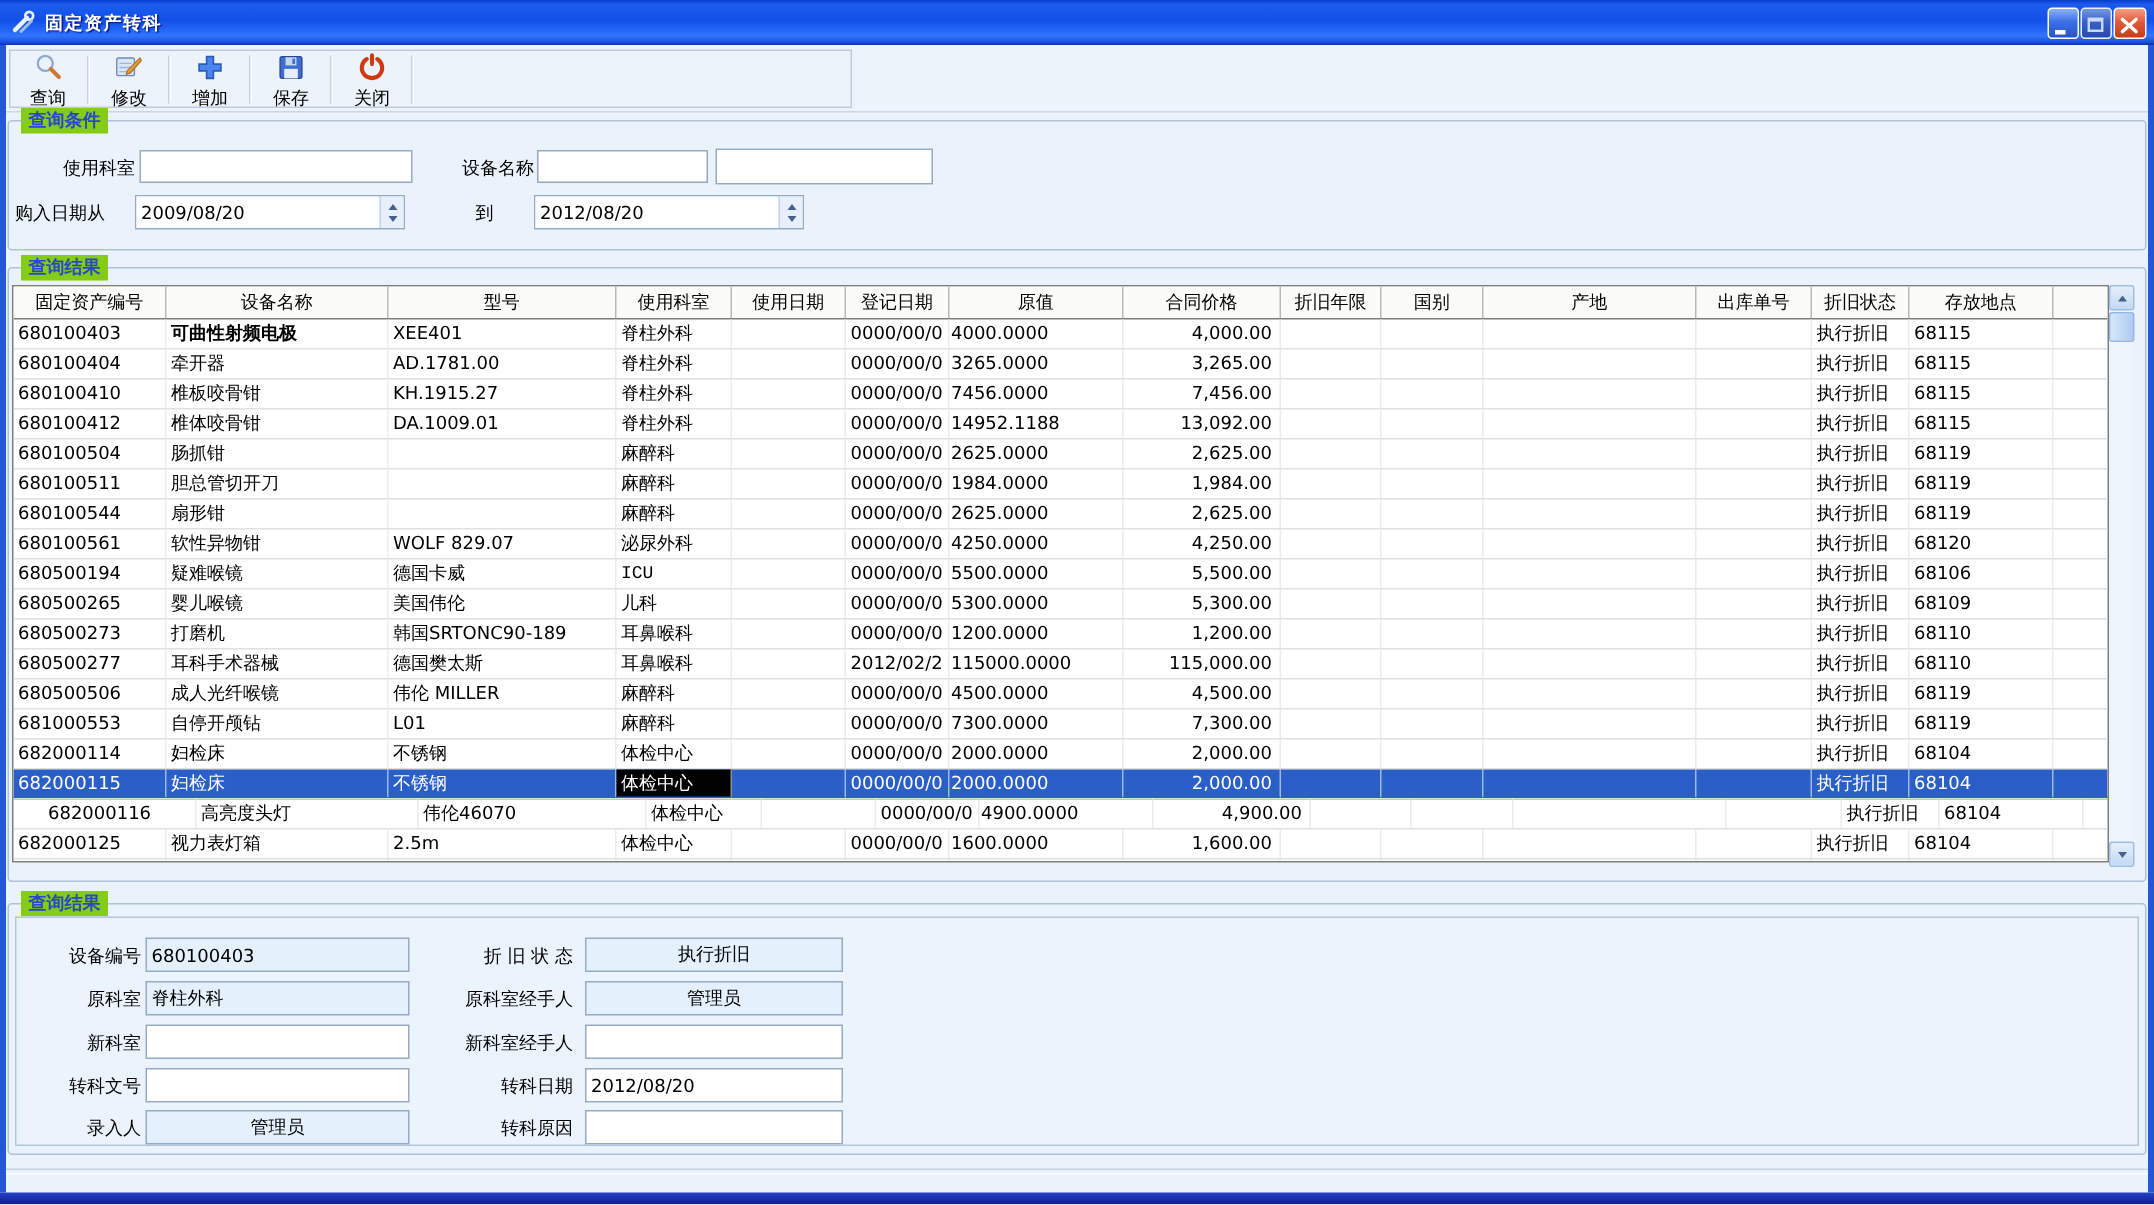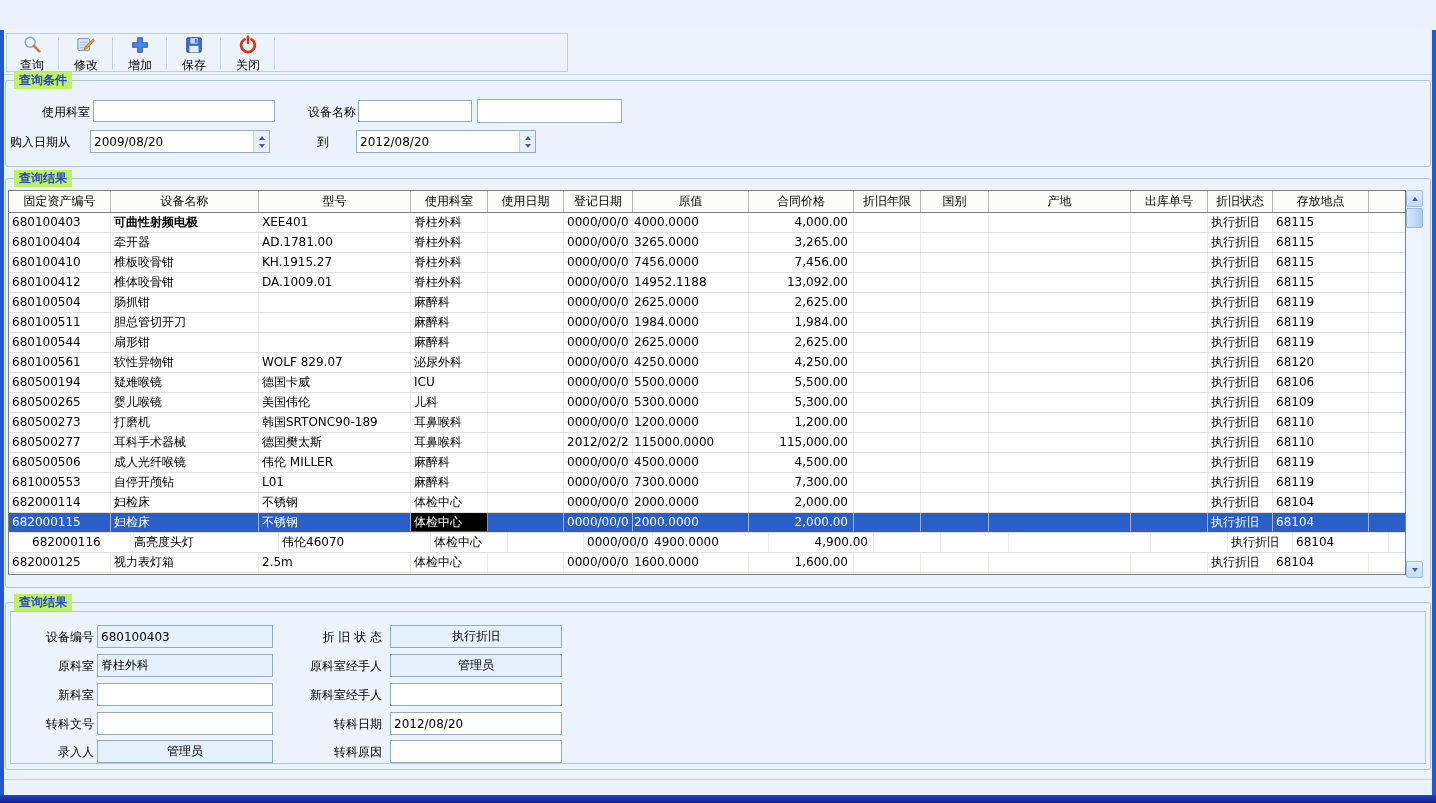--- a/index.html
+++ b/index.html
@@ -22,21 +22,21 @@
   .toolbar{position:absolute;left:0;top:30px;width:1436px;height:45px;background:#EDF3FB;border-bottom:1px solid #CBD7E4;box-sizing:border-box;}
   .toolbox{position:absolute;left:6px;top:3px;width:562px;height:39px;border:1px solid #BECCDD;background:#EDF3FB;
     display:flex;align-items:center;box-sizing:border-box;}
   .tbtn{width:50px;height:36px;display:flex;flex-direction:column;align-items:center;justify-content:flex-start;cursor:default;}
   .tbtn svg{width:20px;height:20px;}
   .tbtn .blabel{line-height:14px;}
   .tsep{width:1px;height:32px;background:#C5D2E1;border-right:1px solid #FFFFFF;margin:0 1px;}
 
   
   .gbox{position:absolute;border:1px solid #AFC2D8;border-radius:3px;box-sizing:border-box;}
-  .legend{position:absolute;top:-9px;left:8px;background:#bef264;padding:0 5px;color:#2847CB;font-weight:bold;}
+  .legend{position:absolute;top:-9px;left:8px;background:#84cc16;padding:0 5px;color:#2847CB;font-weight:bold;}
 
   
   .tin{position:absolute;border:1px solid #94ABC4;background:#fff;font:12px "DejaVu Sans",sans-serif;
     padding:0 3px;box-sizing:border-box;color:#000;}
   .tin.ro{background:#E4F1FC;}
   .tin.tc{text-align:center;}
   .flabel{position:absolute;text-align:right;white-space:nowrap;}
   .datebox{position:absolute;border:1px solid #94ABC4;background:#fff;box-sizing:border-box;}
   .datebox input{position:absolute;left:0;top:0;width:calc(100% - 17px);height:100%;border:0;outline:none;
     font:12px "DejaVu Sans",sans-serif;padding:0 3px;box-sizing:border-box;background:#fff;}
@@ -73,20 +73,46 @@
   
   .b-left{position:absolute;left:0;top:30px;width:4px;height:765px;background:#2257D6;}
   .b-right{position:absolute;left:1432px;top:30px;width:4px;height:765px;background:#2257D6;}
   .b-bottom{position:absolute;left:0;top:795px;width:1436px;height:8px;background:linear-gradient(180deg,#2441C8,#101E8C);}
 </style>
 </head>
 <body>
 
 <div class="window">
 
+  <div class="titlebar">
+    <span class="appicon">
+      <svg viewBox="0 0 18 18">
+        <path d="M3 14 L11 6" stroke="#E8F0FA" stroke-width="3" stroke-linecap="round"></path>
+        <circle cx="12.5" cy="4.5" r="2.6" fill="none" stroke="#E8F0FA" stroke-width="1.8"></circle>
+        <path d="M7 15 L14 8" stroke="#9FC0E8" stroke-width="2" stroke-linecap="round"></path>
+      </svg>
+    </span>
+    <span class="ttext">固定资产转科</span>
+    <div class="winbtn wb-min">
+      <svg viewBox="0 0 19 19">
+          <rect x="4" y="12" width="7" height="3" fill="#fff"></rect>
+        </svg>
+    </div>
+    <div class="winbtn wb-max">
+      <svg viewBox="0 0 19 19">
+          <rect x="4.5" y="4.5" width="9" height="8" fill="none" stroke="#DDE8F8" stroke-width="1.6"></rect>
+          <rect x="4.5" y="4" width="9" height="2.4" fill="#DDE8F8"></rect>
+        </svg>
+    </div>
+    <div class="winbtn wb-close">
+      <svg viewBox="0 0 20 19">
+          <path d="M5 5 L14 13 M14 5 L5 13" stroke="#fff" stroke-width="2.4" stroke-linecap="round"></path>
+        </svg>
+    </div>
+  </div>
 
   <div class="toolbar">
     <div class="toolbox">
       <div class="tbtn">
         <span>
           <svg viewBox="0 0 22 22">
               <circle cx="9" cy="8" r="5.5" fill="#EAF2FB" stroke="#8FA8C8" stroke-width="1.6"></circle>
               <line x1="13" y1="12" x2="19" y2="18" stroke="#C97B3C" stroke-width="3" stroke-linecap="round"></line>
             </svg>
         </span>
@@ -318,21 +344,21 @@
         <span class="cell al" style="width: 142px;"></span>
         <span class="cell al" style="width: 77px;"></span>
         <span class="cell al" style="width: 65px;">执行折旧</span>
         <span class="cell al" style="width: 96px;">68120</span>
         <span class="cell al" style="width: 38px;"></span>
       </div>
       <div class="grow">
         <span class="cell al" style="width: 102px;">680500194</span>
         <span class="cell al" style="width: 148px;">疑难喉镜</span>
         <span class="cell al" style="width: 152px;">德国卡威</span>
-        <span class="cell al" style="width: 77px;">ICU</span>
+        <span class="cell al" style="width: 77px; font-family: Liberation Mono, monospace;">ICU</span>
         <span class="cell al" style="width: 76px;"></span>
         <span class="cell al" style="width: 69px;">0000/00/0</span>
         <span class="cell al np" style="width: 116px;">5500.0000</span>
         <span class="cell ar" style="width: 105px;">5,500.00</span>
         <span class="cell al" style="width: 67px;"></span>
         <span class="cell al" style="width: 68px;"></span>
         <span class="cell al" style="width: 142px;"></span>
         <span class="cell al" style="width: 77px;"></span>
         <span class="cell al" style="width: 65px;">执行折旧</span>
         <span class="cell al" style="width: 96px;">68106</span>

